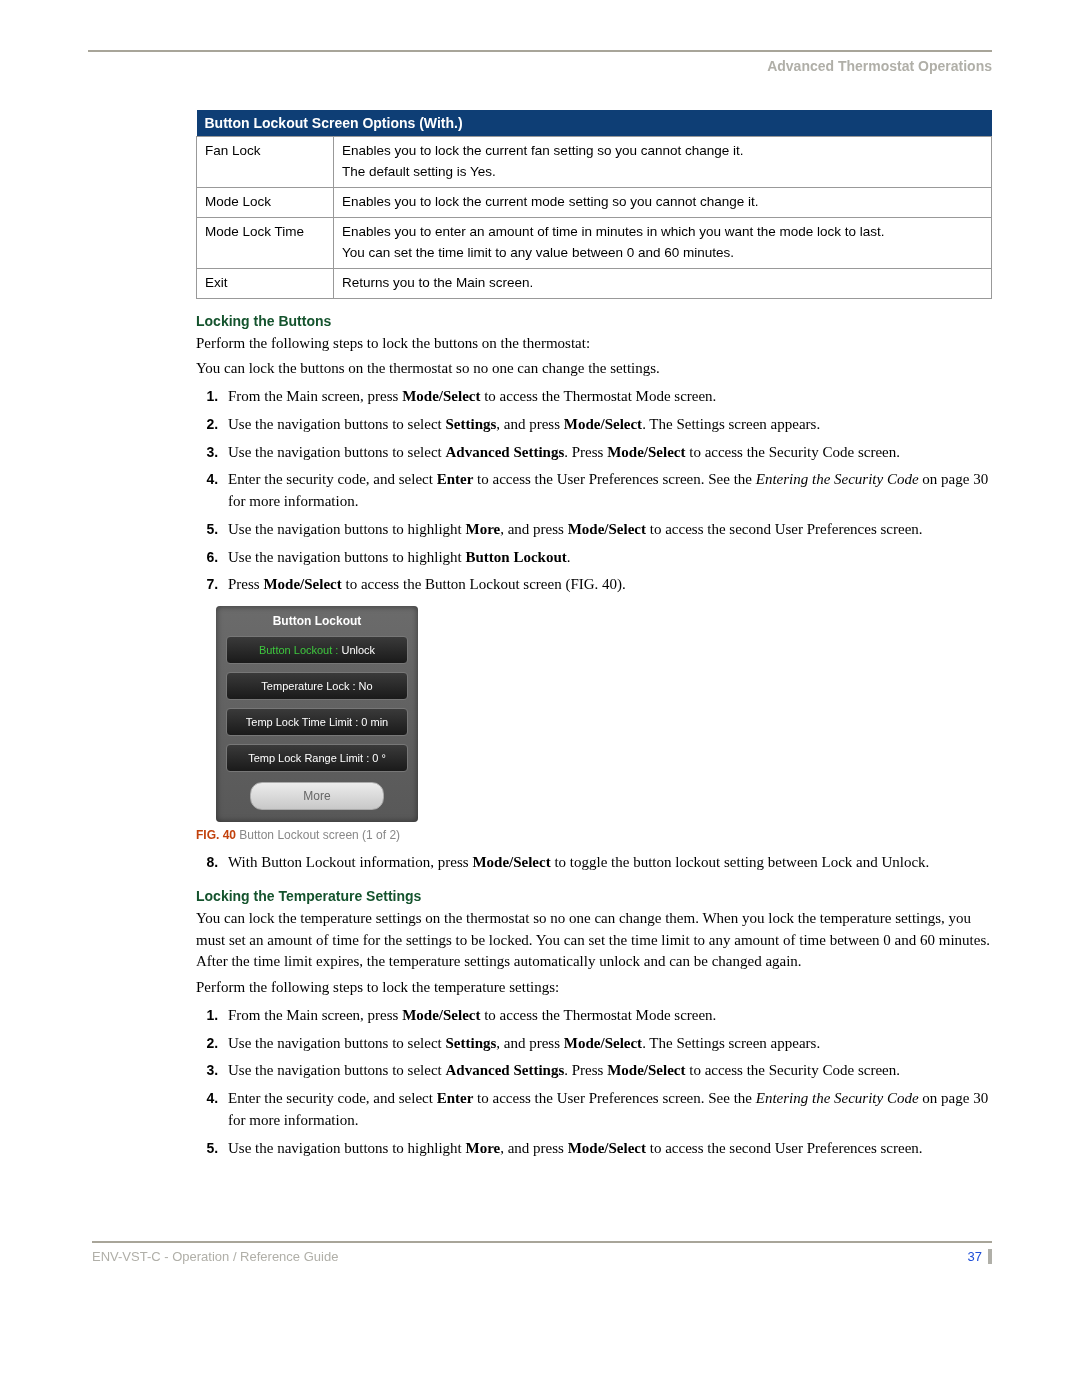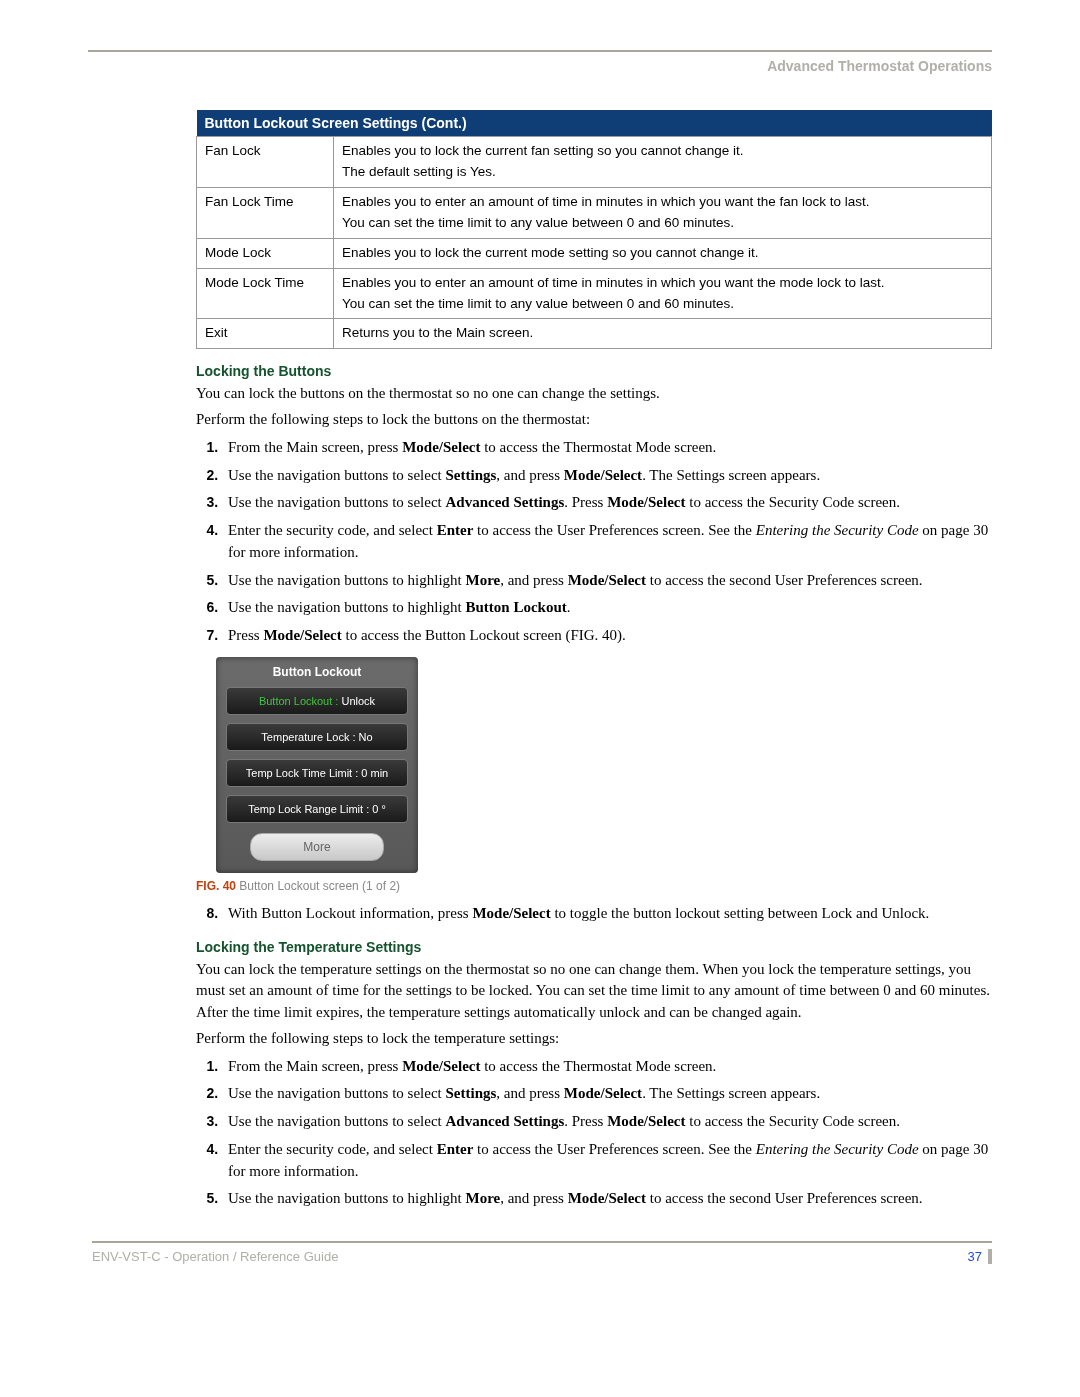--- a/index.html
+++ b/index.html
@@ -151,48 +151,44 @@
 
 <div class="page">
   <div class="top-rule"></div>
   <div class="header-label">Advanced Thermostat Operations</div>
 
   <div class="content">
 
     <table class="opt">
       <tbody>
           <tr>
-            <th colspan="2">Button Lockout Screen Settings (Cont.)</th>
+            <th colspan="2">Button Lockout Screen Options (With.)</th>
           </tr>
       <tr>
         <td class="col1">Fan Lock</td>
         <td>Enables you to lock the current fan setting so you cannot change it.<br>The default setting is Yes.</td>
       </tr>
       <tr>
-        <td class="col1">Fan Lock Time</td>
-        <td>Enables you to enter an amount of time in minutes in which you want the fan lock to last.<br>You can set the time limit to any value between 0 and 60 minutes.</td>
-      </tr>
-      <tr>
         <td class="col1">Mode Lock</td>
         <td>Enables you to lock the current mode setting so you cannot change it.</td>
       </tr>
       <tr>
         <td class="col1">Mode Lock Time</td>
         <td>Enables you to enter an amount of time in minutes in which you want the mode lock to last.<br>You can set the time limit to any value between 0 and 60 minutes.</td>
       </tr>
       <tr>
         <td class="col1">Exit</td>
         <td>Returns you to the Main screen.</td>
       </tr>
     </tbody>
       </table>
 
     <h3 class="section">Locking the Buttons</h3>
+    <p class="body">Perform the following steps to lock the buttons on the thermostat:</p>
     <p class="body">You can lock the buttons on the thermostat so no one can change the settings.</p>
-    <p class="body">Perform the following steps to lock the buttons on the thermostat:</p>
 
     <ol class="steps">
       <li><span>From the Main screen, press </span><span class="bold">Mode/Select</span><span> to access the Thermostat Mode screen.</span></li>
       <li><span>Use the navigation buttons to select </span><span class="bold">Settings</span><span>, and press </span><span class="bold">Mode/Select</span><span>. The Settings screen appears.</span></li>
       <li><span>Use the navigation buttons to select </span><span class="bold">Advanced Settings</span><span>. Press </span><span class="bold">Mode/Select</span><span> to access the Security Code screen.</span></li>
       <li><span>Enter the security code, and select </span><span class="bold">Enter</span><span> to access the User Preferences screen. See the </span><span class="ital">Entering the Security Code</span><span> on page 30 for more information.</span></li>
       <li><span>Use the navigation buttons to highlight </span><span class="bold">More</span><span>, and press </span><span class="bold">Mode/Select</span><span> to access the second User Preferences screen.</span></li>
       <li><span>Use the navigation buttons to highlight </span><span class="bold">Button Lockout</span><span>.</span></li>
       <li><span>Press </span><span class="bold">Mode/Select</span><span> to access the Button Lockout screen (FIG. 40).</span></li>
     </ol>

